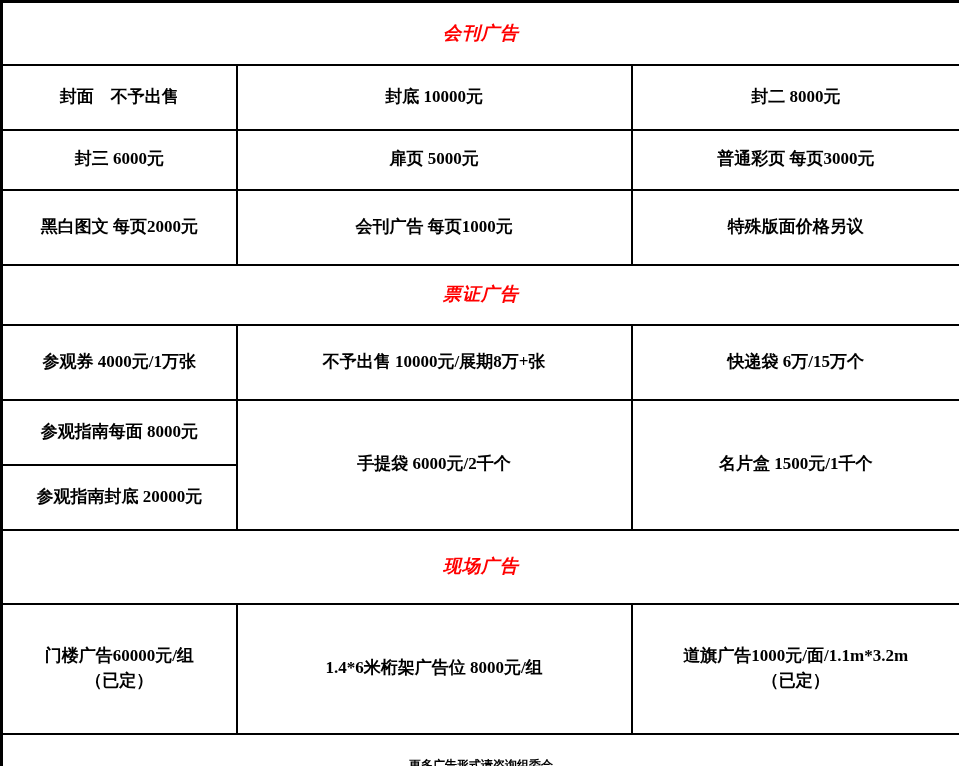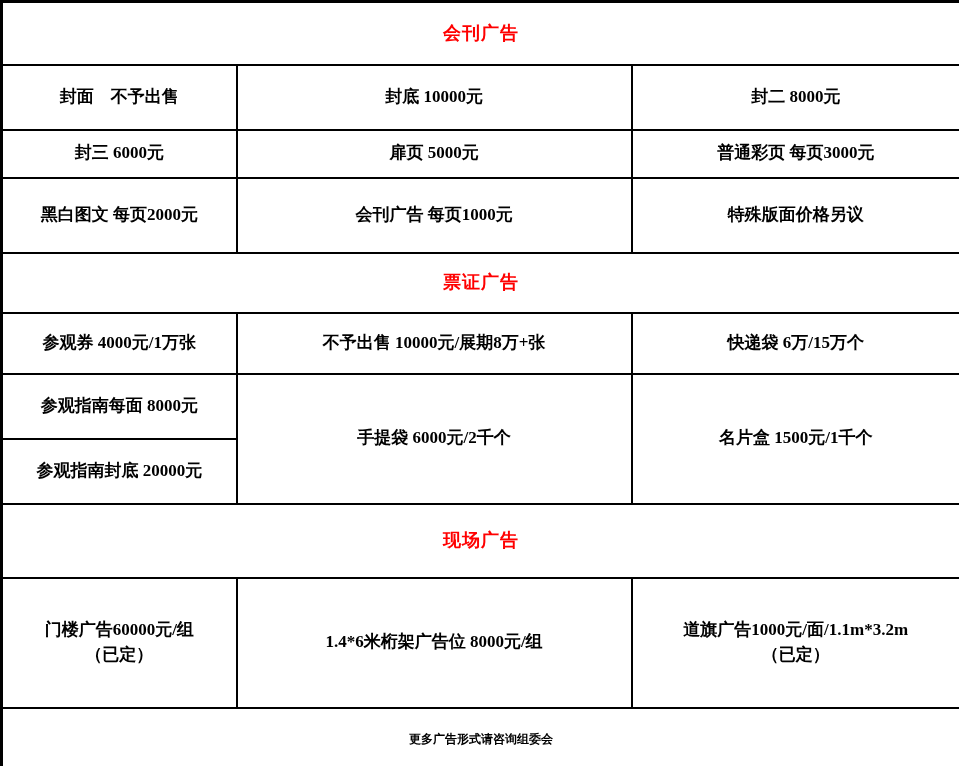--- a/index.html
+++ b/index.html
@@ -32,20 +32,21 @@
     box-sizing: border-box;
     line-height: 1.45;
   }
   table.price-table {
     border: 3px solid #000000;
   }
   td.section-header {
     color: #ff0000;
     font-size: 18px;
     letter-spacing: 1px;
+    font-style: italic;
   }
   td.footer-cell {
     font-size: 12px;
   }
   .cell-line { display: block; }
   .cell-line:empty { display: none; }
 </style>
 </head>
 <body>
 
@@ -59,35 +60,35 @@
     <tbody>
 
       <tr style="height:63px">
         <td colspan="3" class="section-header">会刊广告</td>
       </tr>
       <tr style="height:65px">
         <td>封面　不予出售</td>
         <td>封底 10000元</td>
         <td>封二 8000元</td>
       </tr>
-      <tr style="height:48px">
+      <tr style="height:60px">
         <td>封三 6000元</td>
         <td>扉页 5000元</td>
         <td>普通彩页 每页3000元</td>
       </tr>
       <tr style="height:75px">
         <td>黑白图文 每页2000元</td>
         <td>会刊广告 每页1000元</td>
         <td>特殊版面价格另议</td>
       </tr>
 
       <tr style="height:60px">
         <td colspan="3" class="section-header">票证广告</td>
       </tr>
-      <tr style="height:61px">
+      <tr style="height:75px">
         <td>参观券 4000元/1万张</td>
         <td>不予出售 10000元/展期8万+张</td>
         <td>快递袋 6万/15万个</td>
       </tr>
       <tr style="height:65px">
         <td>参观指南每面 8000元</td>
         <td rowspan="2">手提袋 6000元/2千个</td>
         <td rowspan="2">名片盒 1500元/1千个</td>
       </tr>
       <tr style="height:65px">

